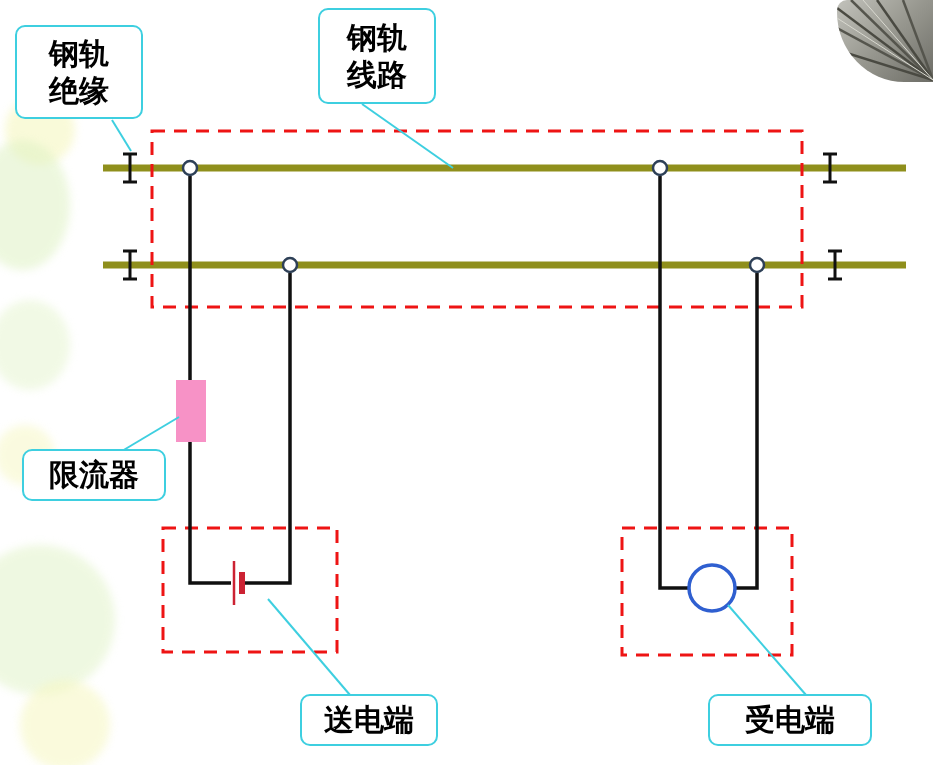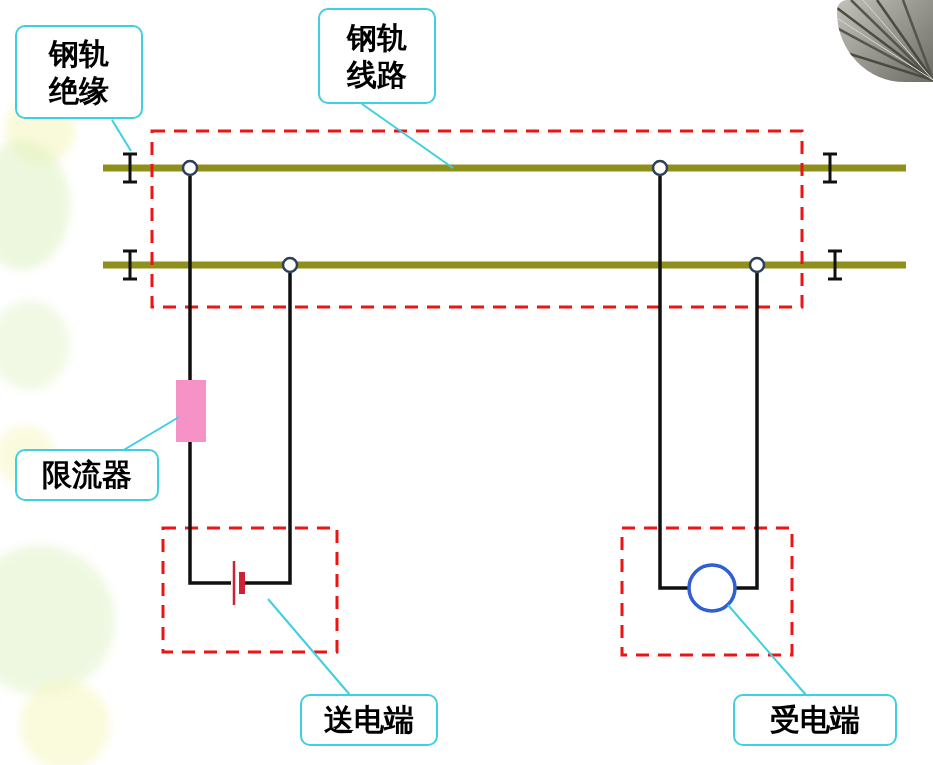--- a/index.html
+++ b/index.html
@@ -51,23 +51,23 @@
   .callout-text {
     font-weight: bold;
     font-size: 30px;
     line-height: 1.25;
     color: #000;
     white-space: pre-line;
     text-align: center;
   }
   .co-insulation { left: 15px;  top: 25px;  width: 128px; height: 94px; }
   .co-railline   { left: 318px; top: 8px;   width: 118px; height: 96px; }
-  .co-limiter    { left: 15px;  top: 449px; width: 144px; height: 52px; }
+  .co-limiter    { left: 22px;  top: 449px; width: 144px; height: 52px; }
   .co-send       { left: 300px; top: 694px; width: 138px; height: 52px; }
-  .co-receive    { left: 733px; top: 694px; width: 164px; height: 52px; }
+  .co-receive    { left: 708px; top: 694px; width: 164px; height: 52px; }
 
   
   .photo {
     position: absolute;
     top: 0; right: 0;
     width: 96px; height: 82px;
     border-radius: 10px 0 0 70% / 10px 0 0 85%;
     overflow: hidden;
     background: linear-gradient(135deg, #c2c2bb 0%, #97978f 50%, #6d6d66 100%);
     z-index: 2;

